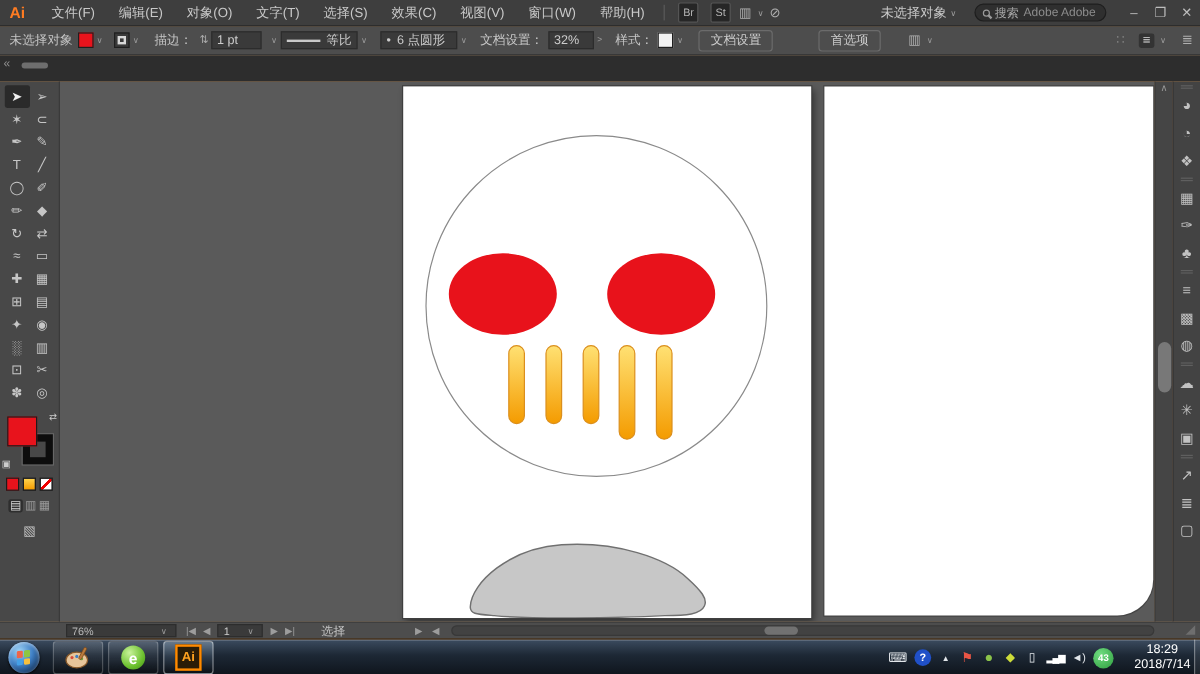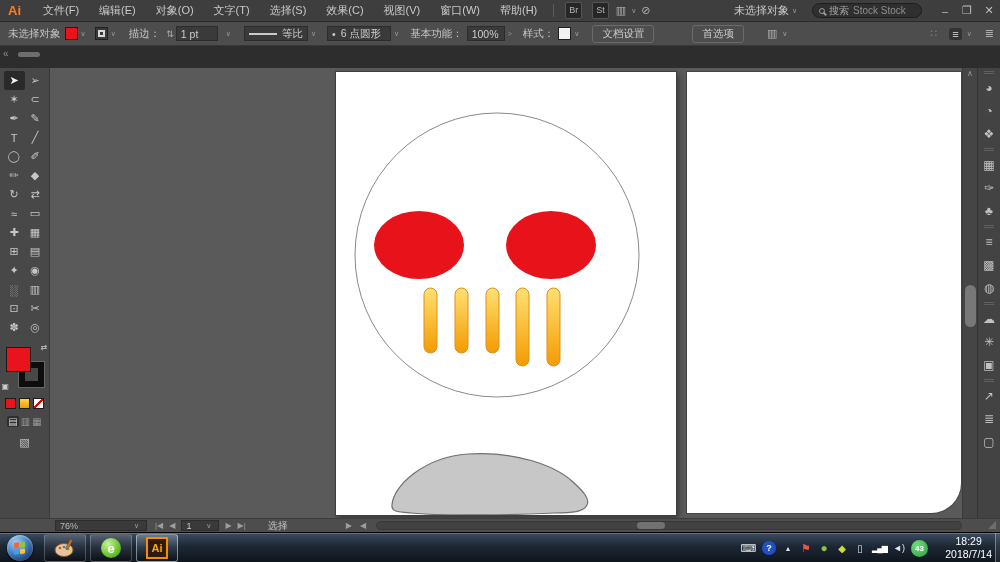--- a/index.html
+++ b/index.html
@@ -130,51 +130,51 @@
     <span class="micon">▥</span>
     <span class="chev">∨</span>
     <span class="micon">⊘</span>
     <span class="workspace">
       <span>未选择对象</span>
       <span class="chev">∨</span>
     </span>
     <span class="search">
       <span class="mag"></span>
       <span class="s1">搜索</span>
-      <span>Stock Stock</span>
+      <span>Adobe Adobe</span>
     </span>
     <span class="winbtn">–</span>
     <span class="winbtn">❐</span>
     <span class="winbtn">✕</span>
   </div>
 
   <div class="optionsbar">
     <span class="olabel" style="margin-left:8px">未选择对象</span>
     <span class="swatch" style="background:#e8131c"></span>
     <span class="chev">∨</span>
     <span class="strokesw" style="margin-left:6px">
         <i></i>
       </span>
     <span class="chev">∨</span>
     <span class="olabel" style="margin-left:10px">描边：</span>
     <span class="stepper">⇅</span>
     <span class="field" style="width:42px">1 pt</span>
     <span class="chev" style="margin-left:8px">∨</span>
-    <span class="field linebox" style="margin-left:10px">
+    <span class="field linebox" style="">
       <span class="linestroke"></span>
       <span>等比</span>
     </span>
     <span class="chev">∨</span>
     <span class="field" style="margin-left:8px;width:64px;gap:5px">
       <span>•</span>
       <span>6 点圆形</span>
     </span>
     <span class="chev">∨</span>
-    <span class="olabel" style="margin-left:8px">基本功能：</span>
-    <span class="field" style="width:38px">100%</span>
+    <span class="olabel" style="margin-left:8px">文档设置：</span>
+    <span class="field" style="width:38px">32%</span>
     <span class="chev">&gt;</span>
     <span class="olabel" style="margin-left:8px">样式：</span>
     <span class="swatch" style="background:#f2f2f2"></span>
     <span class="chev">∨</span>
     <span class="obtn" style="margin-left:10px">文档设置</span>
     <span class="obtn">首选项</span>
     <span class="micon" style="margin-left:4px">▥</span>
     <span class="chev">∨</span>
     <span class="oright">
       <span class="micon" style="color:#7d7d7d">∷</span>

